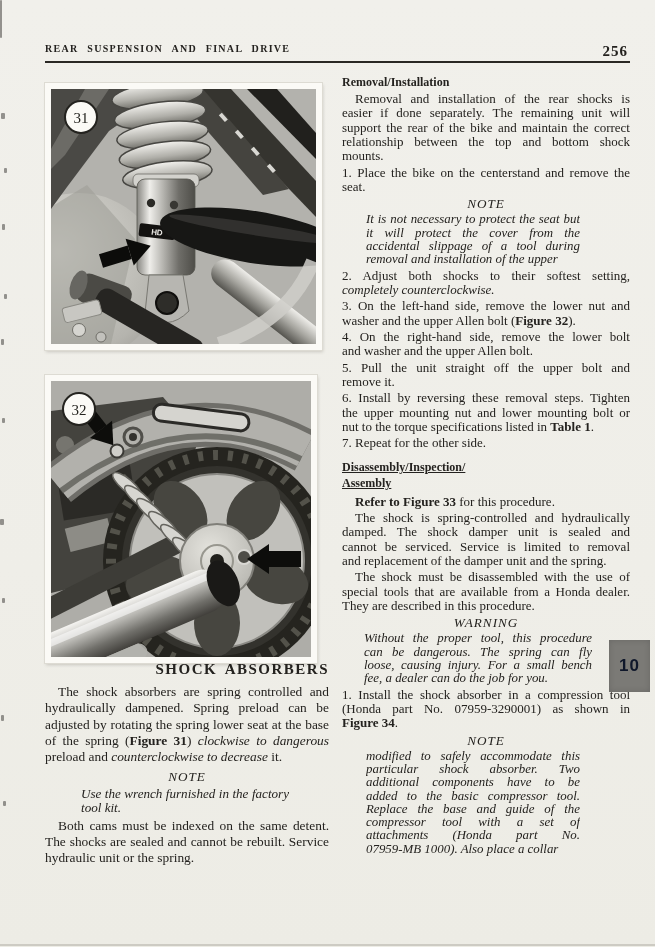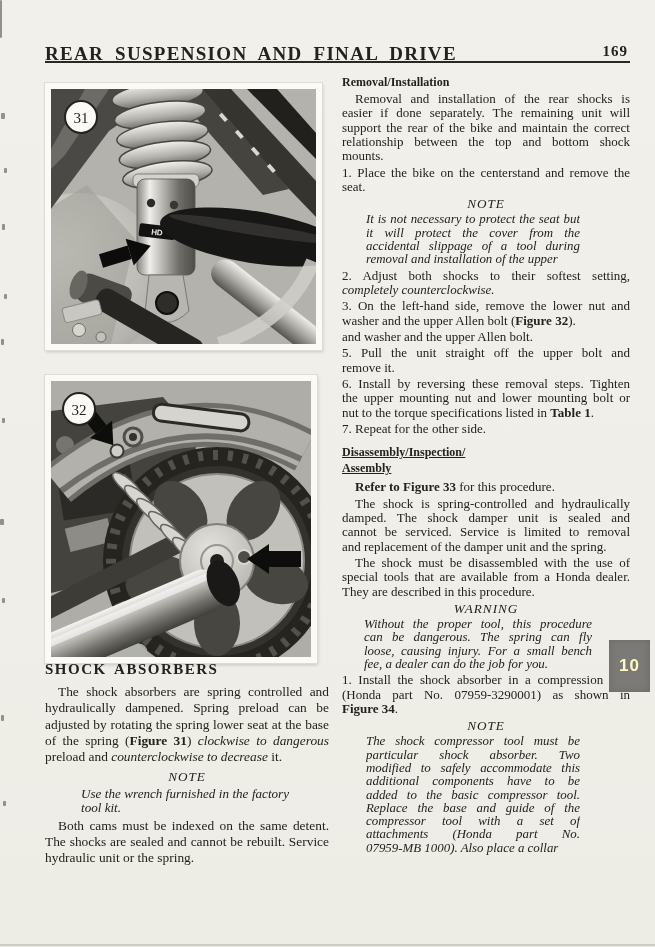--- a/index.html
+++ b/index.html
@@ -3,21 +3,21 @@
 <meta charset="utf-8">
 <style>
   html,body{margin:0;padding:0;}
   body{
     width:655px;height:947px;position:relative;overflow:hidden;
     background:linear-gradient(180deg,#f1f0eb 0%,#efeee8 60%,#edece5 100%);
     font-family:"Liberation Serif",serif;color:#24221f;
   }
   .abs{position:absolute;}
   
-  .hdr-title{left:45px;top:43px;font-size:19px;font-weight:bold;letter-spacing:1.3px;word-spacing:5px;color:#24221f;}
+  .hdr-title{left:45px;top:43px;font-size:10px;font-weight:bold;letter-spacing:1.3px;word-spacing:5px;color:#24221f;}
   .hdr-num{top:43px;right:27px;font-size:15px;font-weight:bold;letter-spacing:1px;}
   .hdr-rule{left:45px;right:25px;top:61px;height:2px;background:#2a2824;}
   
   .photo{background:#fbfaf6;padding:6px;box-shadow:0 0 0 1px #dddbd3, 1px 2px 3px rgba(90,85,75,.25);}
   .photo svg{display:block;}
   #photo-31{left:45px;top:83px;}
   #photo-32{left:45px;top:375px;}
   
   .col{position:absolute;}
   #left-text{left:45px;top:660px;width:284px;}
@@ -30,40 +30,40 @@
   #right-text .rhead{font-size:12px;font-weight:bold;line-height:16px;}
   #right-text .para{margin-top:2px;}
   .notewrap{margin-top:2px;margin-bottom:2px;}
   .note-label{font-style:italic;font-size:13.2px;letter-spacing:1px;text-align:center;line-height:15px;margin-bottom:1px;}
   .note-body{font-style:italic;font-size:12.9px;line-height:13.3px;}
   #right-text .note-body{margin-left:24px;margin-right:50px;}
   #right-text .warn-body{margin-left:22px;margin-right:38px;}
   .h2wrap{margin-top:8px;margin-bottom:4px;text-decoration:underline;}
   
   #left-text{font-size:13.4px;line-height:16.3px;}
-  .lhead{font-size:15px;font-weight:bold;letter-spacing:1.5px;word-spacing:3px;text-align:left;line-height:18px;margin-bottom:6px;}
+  .lhead{font-size:15px;font-weight:bold;letter-spacing:1.5px;word-spacing:3px;text-align:right;line-height:18px;margin-bottom:6px;}
   #left-text .note-body{margin-left:36px;margin-right:40px;font-size:13.1px;line-height:13.6px;}
   #left-text .para{margin-top:3px;}
   #left-text .notewrap{margin-top:4px;margin-bottom:3px;}
   
   .section-tab{
     left:609px;top:640px;width:41px;height:52px;background:#7b7a76;
     display:flex;align-items:center;justify-content:center;
-    color:#fef9c3;font-family:"Liberation Sans",sans-serif;font-weight:bold;font-size:17px;letter-spacing:1px;
+    color:#0f172a;font-family:"Liberation Sans",sans-serif;font-weight:bold;font-size:17px;letter-spacing:1px;
     box-shadow:inset 0 0 6px rgba(0,0,0,.15);
   }
   
   .edge-mark{position:absolute;background:#45443f;opacity:.55;border-radius:1px;}
   .bottom-edge{left:0;right:0;top:944px;height:2px;background:#c7c5bd;opacity:.85;}
 </style>
 </head>
 <body>
 
 <div class="abs hdr-title">REAR SUSPENSION AND FINAL DRIVE</div>
-<div class="abs hdr-num">169</div>
+<div class="abs hdr-num">256</div>
 <div class="abs hdr-rule"></div>
 
 <div class="abs photo" id="photo-31">
 <svg width="265" height="255" viewBox="0 0 265 255">
   <defs>
     <linearGradient id="chrA" x1="0" y1="0" x2="1" y2="0">
       <stop offset="0" stop-color="#878681"></stop>
           <stop offset="0.22" stop-color="#efeeea"></stop>
       <stop offset="0.45" stop-color="#b5b4af"></stop>
           <stop offset="0.72" stop-color="#6f6e69"></stop>
@@ -274,20 +274,21 @@
   </div>
   <div class="para">
       <div class="tl">2. Adjust both shocks to their softest setting,</div>
       <div class="tl"><i>completely counterclockwise.</i></div>
     </div>
   <div class="para">
       <div class="tl">3. On the left-hand side, remove the lower nut and</div>
       <div class="tl">washer and the upper Allen bolt (<b>Figure 32</b>).</div>
     </div>
   <div class="para">
+      <div class="tl">4. On the right-hand side, remove the lower bolt</div>
       <div class="tl">and washer and the upper Allen bolt.</div>
     </div>
   <div class="para">
       <div class="tl">5. Pull the unit straight off the upper bolt and</div>
       <div class="tl">remove it.</div>
     </div>
   <div class="para">
       <div class="tl">6. Install by reversing these removal steps. Tighten</div>
       <div class="tl">the upper mounting nut and lower mounting bolt or</div>
       <div class="tl">nut to the torque specifications listed in <b>Table 1</b>.</div>
@@ -323,23 +324,22 @@
       </div>
   </div>
   <div class="para">
       <div class="tl">1. Install the shock absorber in a compression tool</div>
       <div class="tl">(Honda part No. 07959-3290001) as shown in</div>
       <div class="tl"><b>Figure 34</b>.</div>
     </div>
   <div class="notewrap">
     <div class="note-label">NOTE</div>
     <div class="para note-body">
-        <div class="tl">The shock compressor tool must be</div>
+        <div class="tl">modified to safely accommodate this</div>
         <div class="tl">particular shock absorber. Two</div>
-        <div class="tl">modified to safely accommodate this</div>
         <div class="tl">additional components have to be</div>
         <div class="tl">added to the basic compressor tool.</div>
         <div class="tl">Replace the base and guide of the</div>
         <div class="tl">compressor tool with a set of</div>
         <div class="tl">attachments (Honda part No.</div>
         <div class="tl">07959-MB 1000). Also place a collar</div>
       </div>
   </div>
 </div>
 

